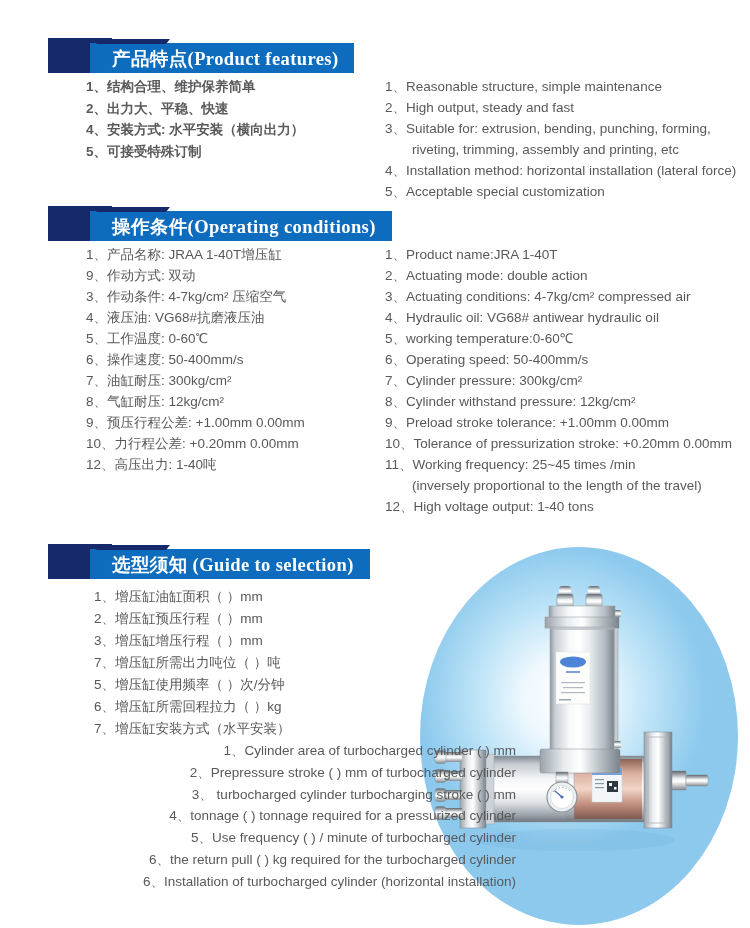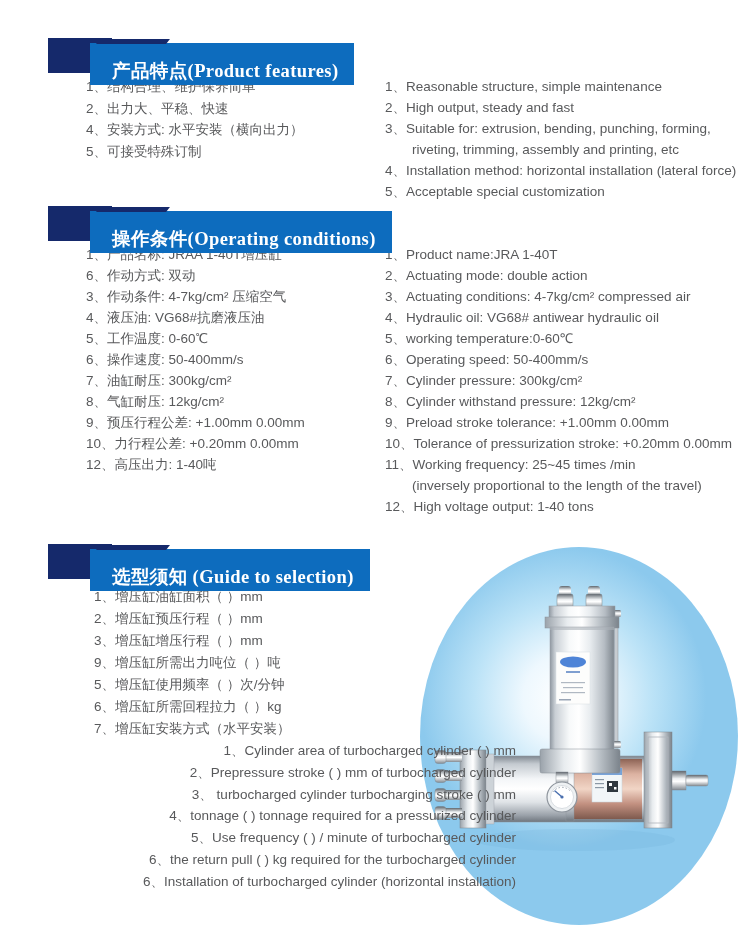--- a/index.html
+++ b/index.html
@@ -3,32 +3,32 @@
 <meta charset="utf-8">
 <style>
   html,body{margin:0;padding:0;background:#ffffff;}
   .page{position:relative;width:750px;height:928px;background:#ffffff;overflow:hidden;
         font-family:"Liberation Sans",sans-serif;color:#58595b;}
 
   
   .banner{position:absolute;left:48px;height:40px;z-index:3;}
   .banner .sq{position:absolute;left:0;top:0;width:64px;height:35px;background:#15296b;}
   .banner .bar{position:absolute;left:42px;top:5px;height:30px;display:flex;align-items:center;
-               background:#0d6cbe;color:#ffffff;padding:12px 16px 0 22px;white-space:nowrap;
+               background:#0d6cbe;color:#ffffff;padding:0 16px 0 22px;white-space:nowrap;
                font-family:"Liberation Serif",serif;font-weight:bold;font-size:18.5px;letter-spacing:.4px;}
   .banner .bar::before{content:"";position:absolute;left:8px;top:-4px;width:70px;height:5px;
                background:#15296b;transform:skewX(-38deg);}
   #banner-features{top:38px;}
   #banner-conditions{top:206px;}
   #banner-selection{top:544px;}
 
   
   .list{position:absolute;z-index:2;font-size:13.5px;}
   .list .li{white-space:pre-line;padding-left:27px;text-indent:-27px;}
-  .features-cn {left:86px;top:76px;width:305px;line-height:21.5px;}
+  .features-cn {left:86px;top:76px;width:305px;line-height:21.5px;font-weight:bold;}
   .features-en {left:385px;top:76px;width:372px;line-height:21px;}
   .conditions-cn{left:86px;top:244px;width:315px;line-height:21px;}
   .conditions-en{left:385px;top:244px;width:368px;line-height:21px;}
   .selection-cn {left:86px;top:586px;width:335px;line-height:22px;margin-left:8px;}
   .selection-en {left:86px;top:740px;width:430px;line-height:21.8px;text-align:right;}
 
   
   .hero-ellipse{position:absolute;left:420px;top:547px;width:318px;height:378px;border-radius:50%;z-index:0;
      background:radial-gradient(closest-side at 45% 40%, #ffffff 0%, #eef8fe 28%, #bce3f7 62%, #8cc9ed 100%);}
   .hero-svg{position:absolute;left:420px;top:547px;width:318px;height:378px;z-index:1;}
@@ -59,21 +59,21 @@
       <div class="li">5、Acceptable special customization</div>
     </div>
 
   <div class="banner" id="banner-conditions">
     <div class="sq"></div>
     <div class="bar">操作条件(Operating conditions)</div>
   </div>
   <div class="list conditions-cn">
 
   <div class="li">1、产品名称: JRAA 1-40T增压缸</div>
-      <div class="li">6、作动方式: 双动</div>
+      <div class="li">9、作动方式: 双动</div>
       <div class="li">3、作动条件: 4-7kg/cm² 压缩空气</div>
       <div class="li">4、液压油: VG68#抗磨液压油</div>
       <div class="li">5、工作温度: 0-60℃</div>
       <div class="li">6、操作速度: 50-400mm/s</div>
       <div class="li">7、油缸耐压: 300kg/cm²</div>
       <div class="li">8、气缸耐压: 12kg/cm²</div>
       <div class="li">9、预压行程公差: +1.00mm 0.00mm</div>
       <div class="li">10、力行程公差: +0.20mm 0.00mm</div>
       <div class="li">12、高压出力: 1-40吨</div>
     </div>
@@ -96,21 +96,21 @@
 
   <div class="banner" id="banner-selection">
     <div class="sq"></div>
     <div class="bar">选型须知 (Guide to selection)</div>
   </div>
   <div class="list selection-cn">
 
   <div class="li">1、增压缸油缸面积（ ）mm</div>
       <div class="li">2、增压缸预压行程（ ）mm</div>
       <div class="li">3、增压缸增压行程（ ）mm</div>
-      <div class="li">9、增压缸所需出力吨位（ ）吨</div>
+      <div class="li">7、增压缸所需出力吨位（ ）吨</div>
       <div class="li">5、增压缸使用频率（ ）次/分钟</div>
       <div class="li">6、增压缸所需回程拉力（ ）kg</div>
       <div class="li">7、增压缸安装方式（水平安装）</div>
     </div>
   <div class="list selection-en">
 
   <div class="li">1、Cylinder area of turbocharged cylinder ( ) mm</div>
       <div class="li">2、Prepressure stroke ( ) mm of turbocharged cylinder</div>
       <div class="li">3、 turbocharged cylinder turbocharging stroke ( ) mm</div>
       <div class="li">4、tonnage ( ) tonnage required for a pressurized cylinder</div>

